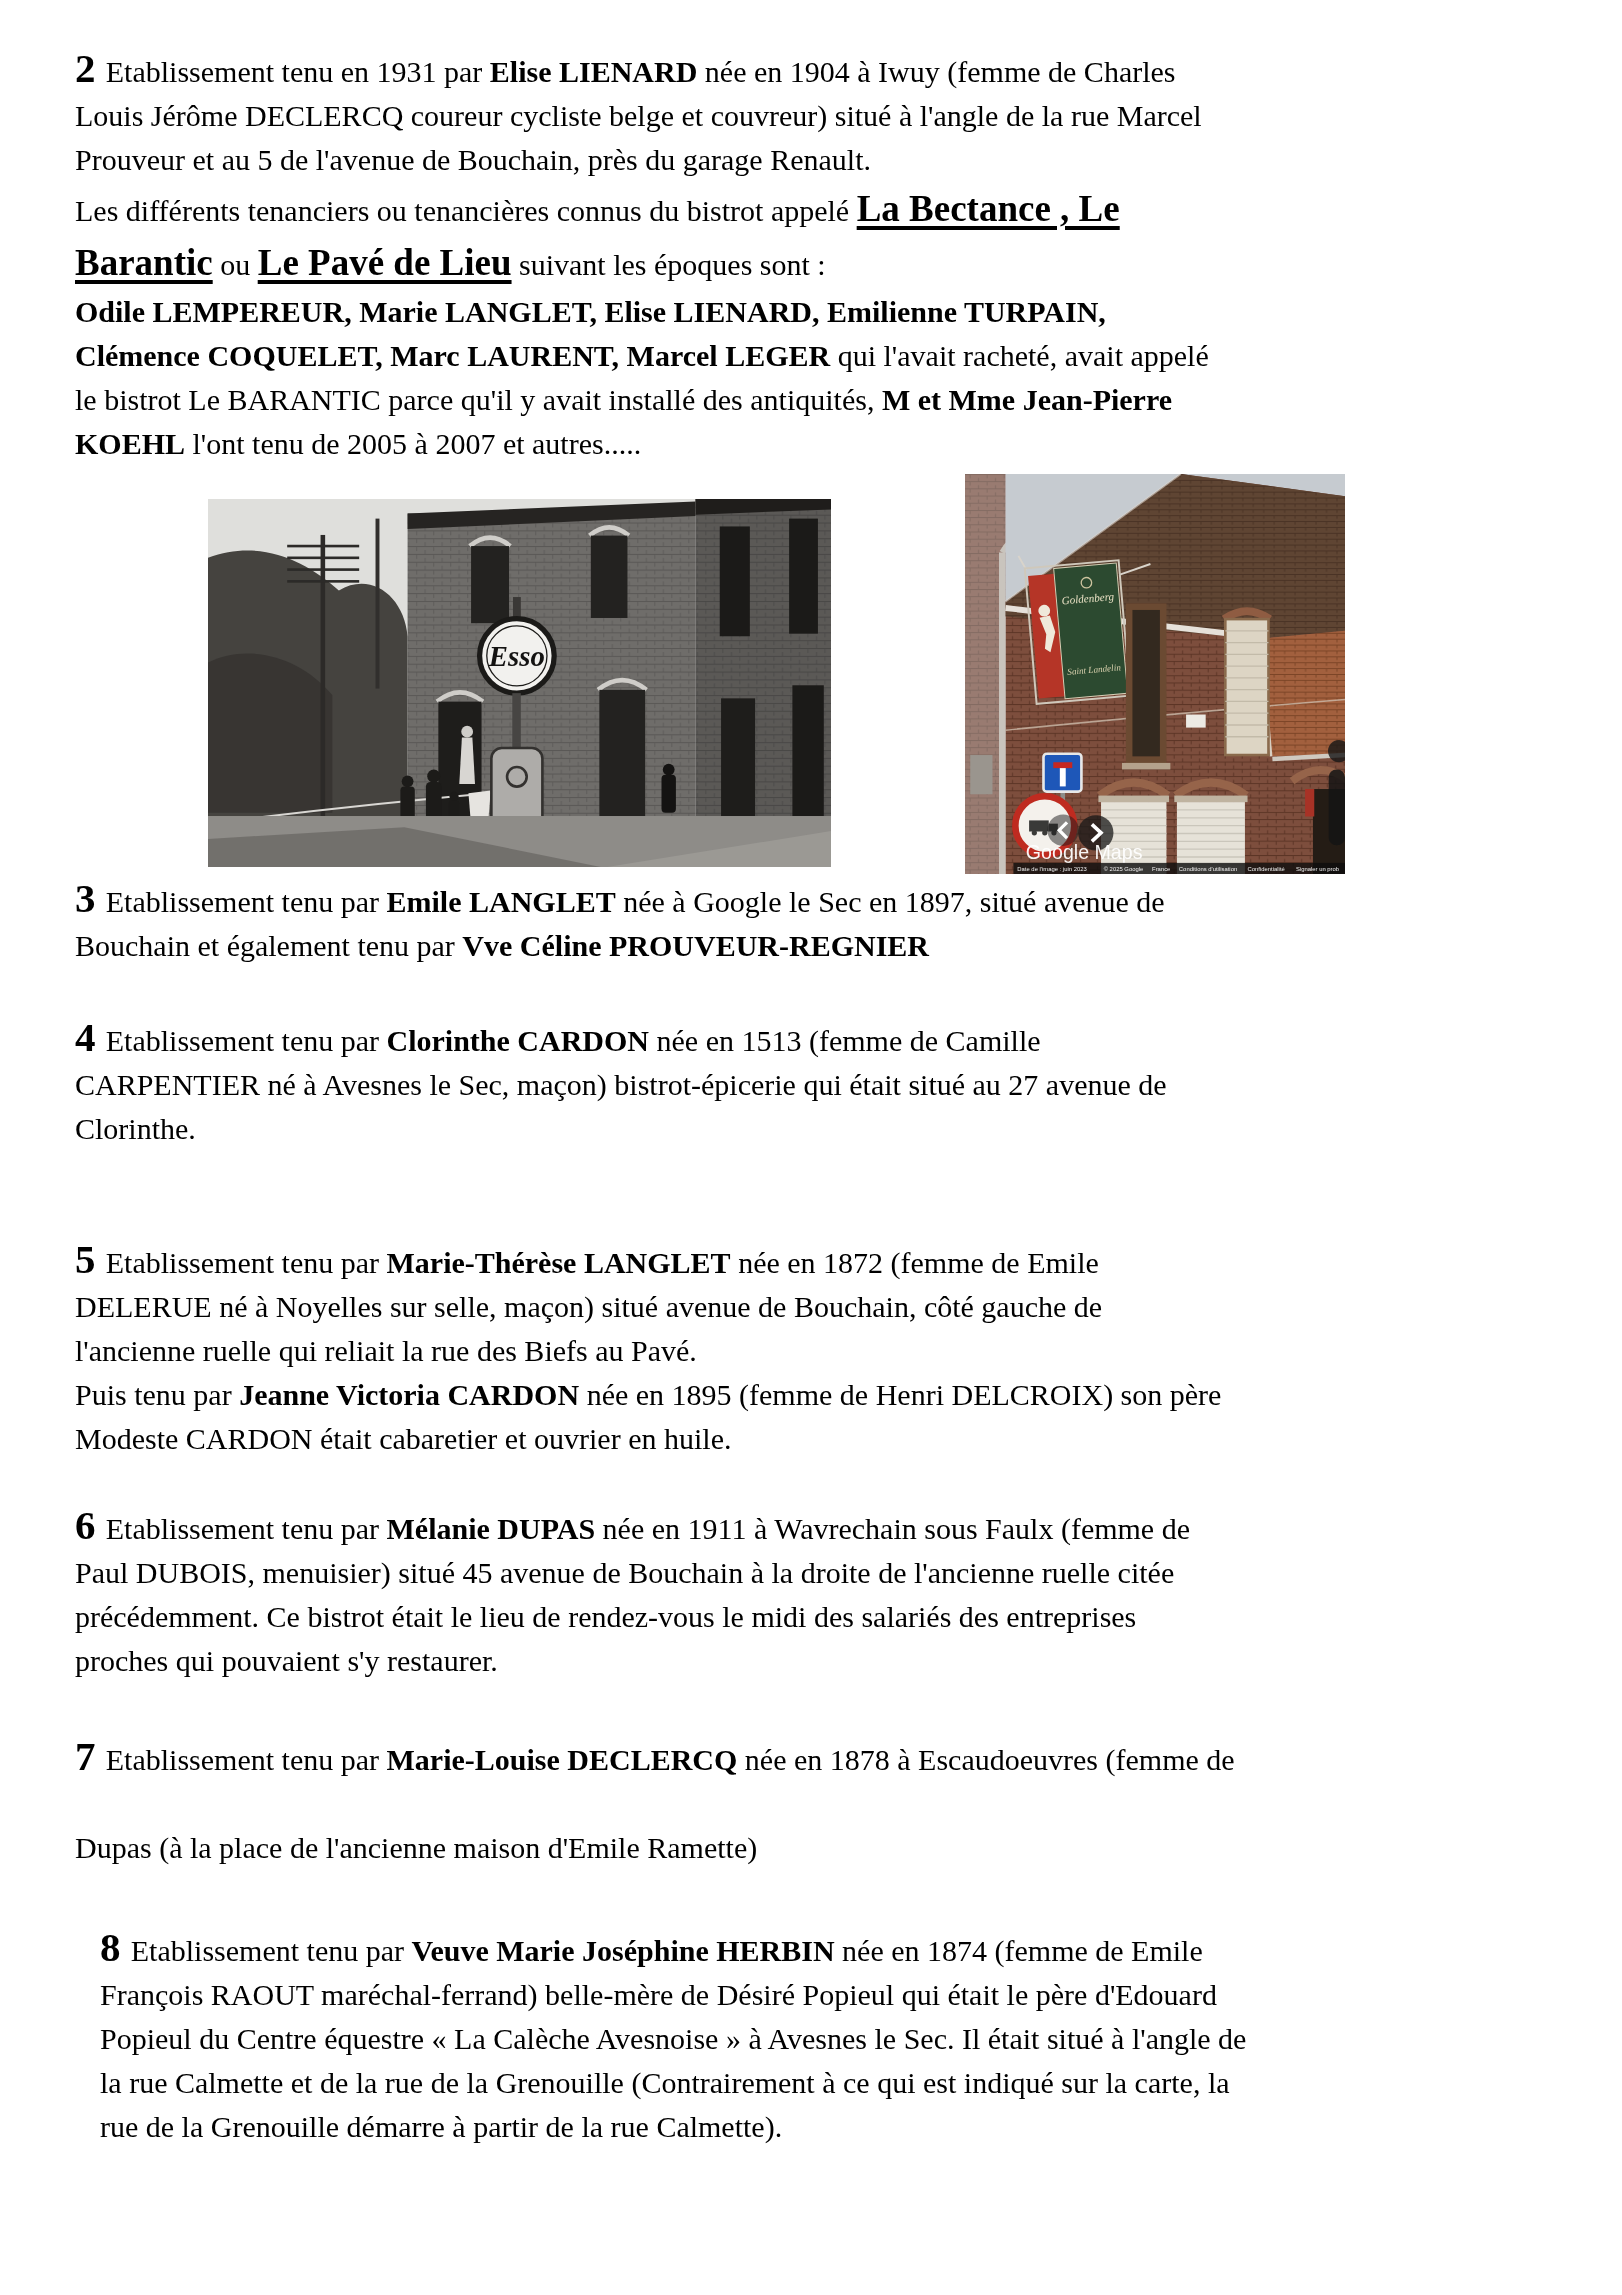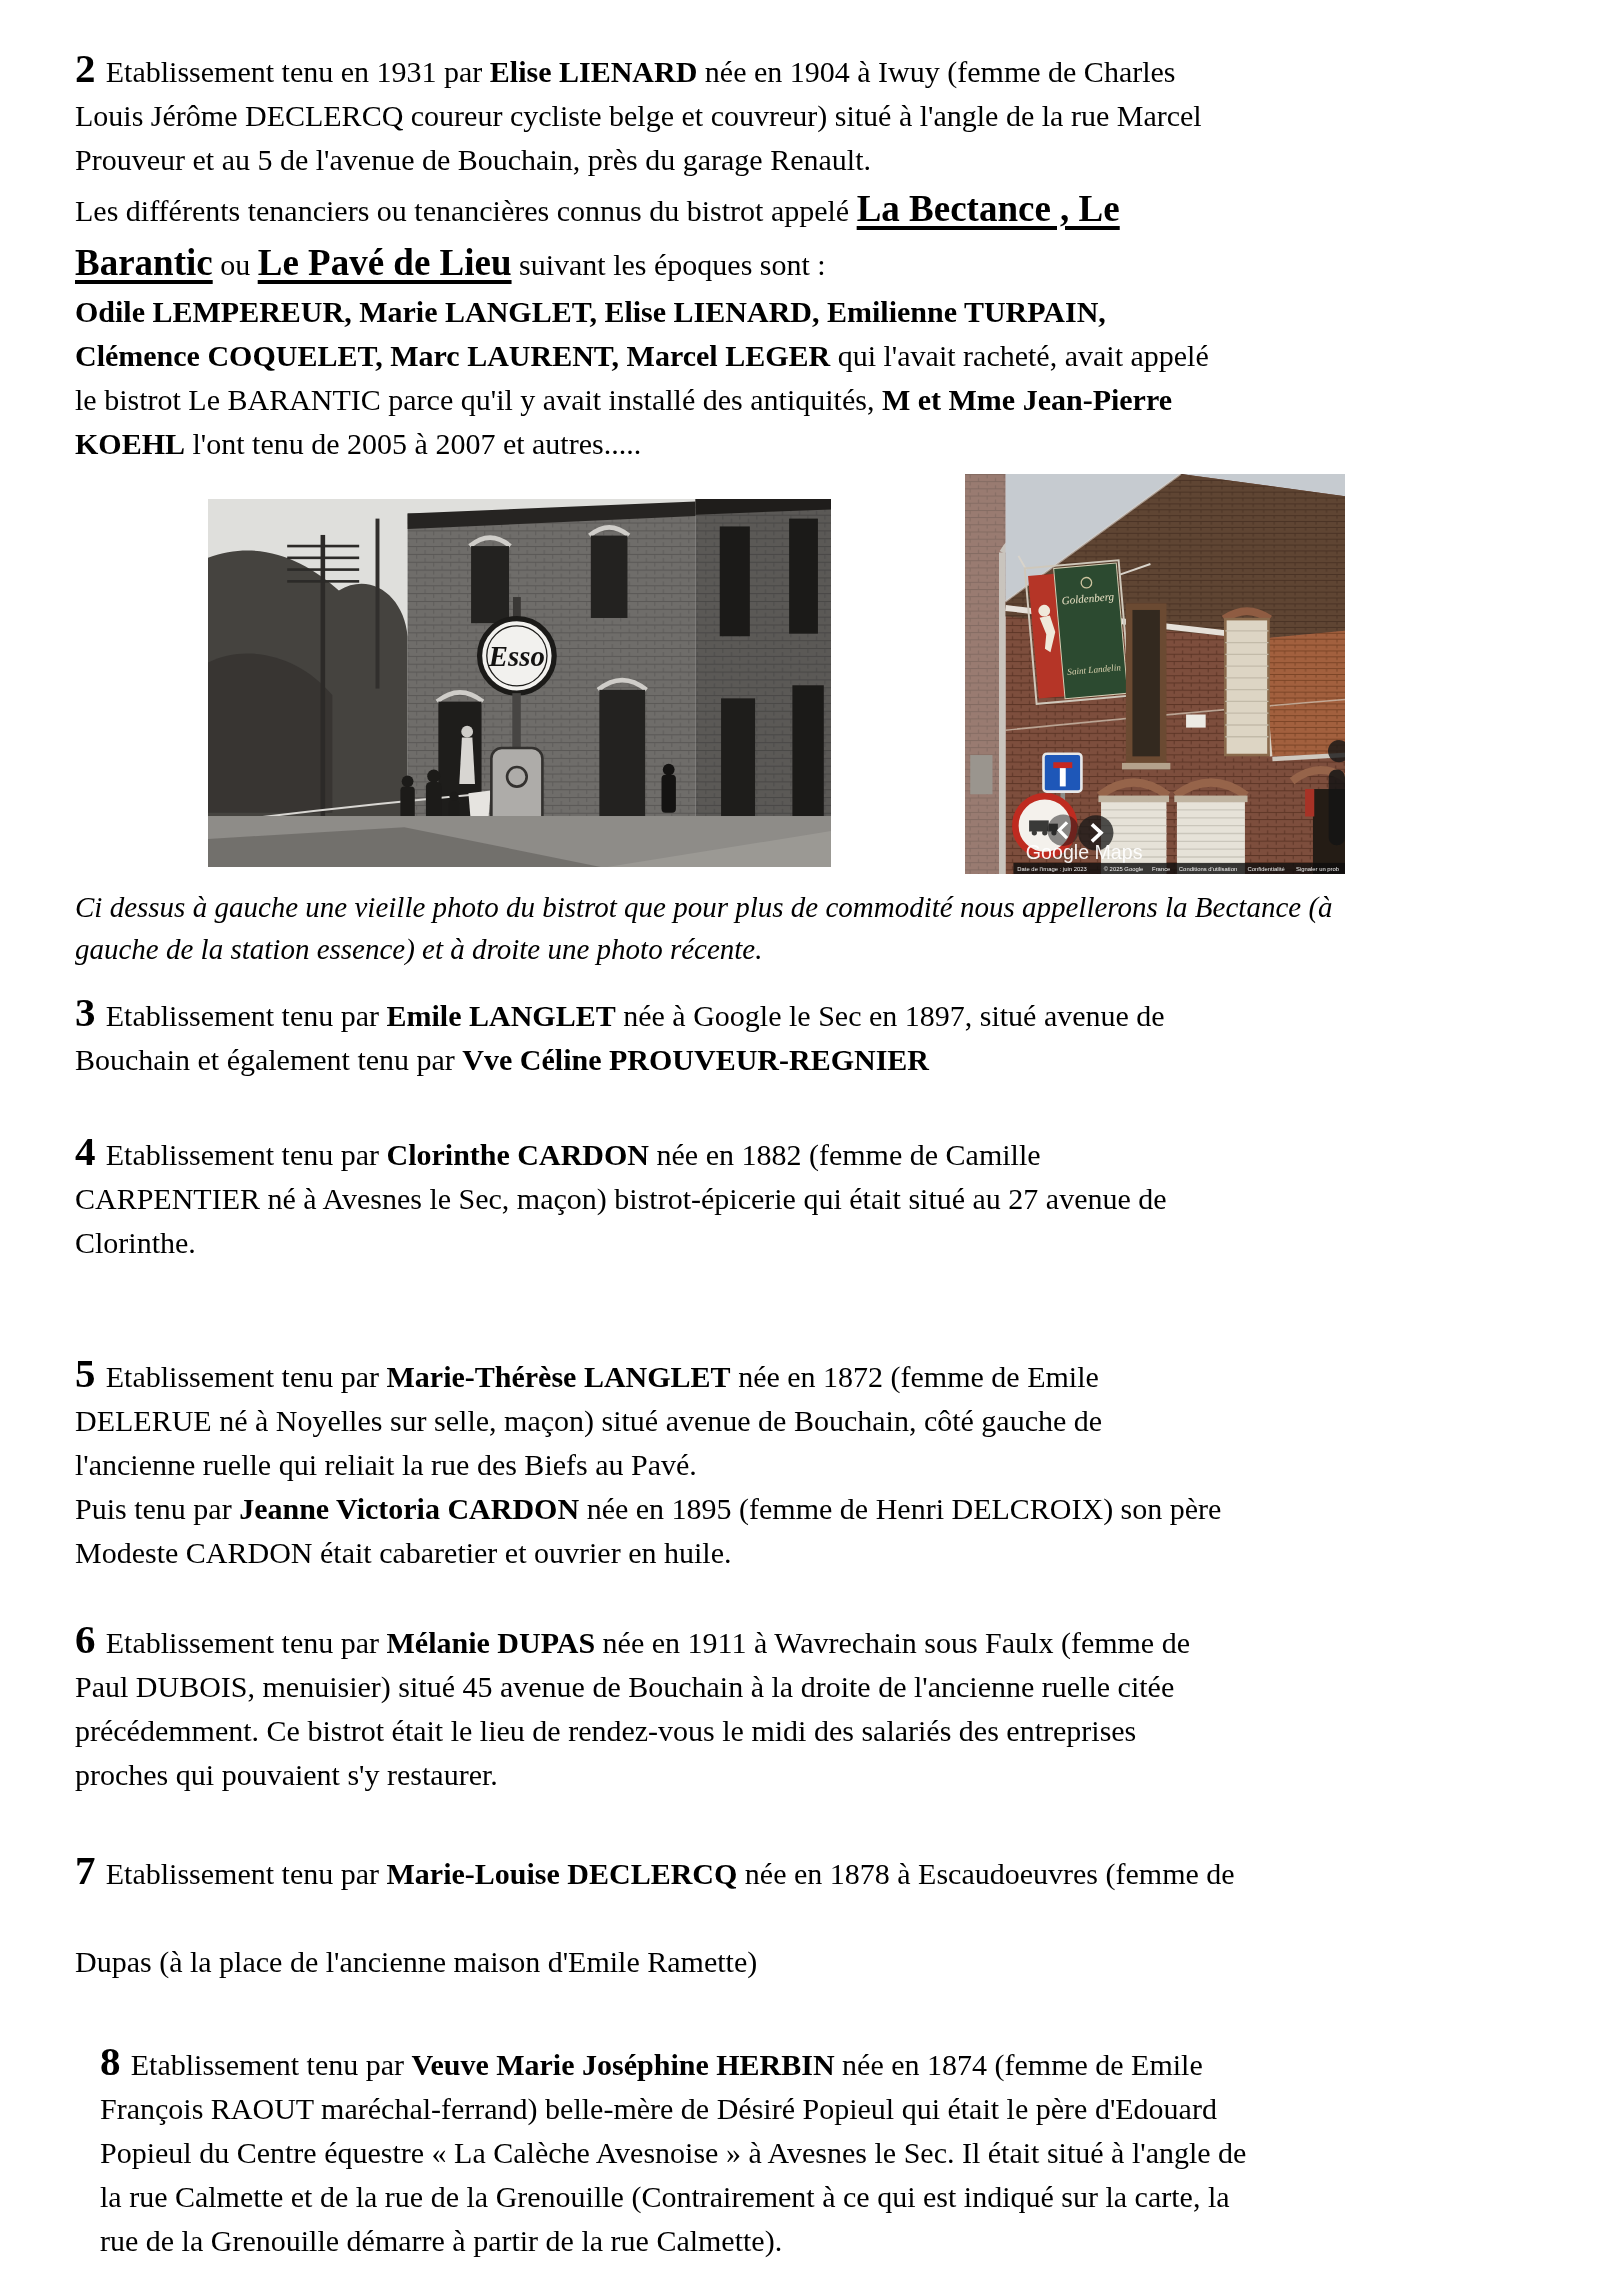--- a/index.html
+++ b/index.html
@@ -217,24 +217,22 @@
         <text x="80" y="607" font-family="Liberation Sans, sans-serif" font-size="9" fill="#f2f2f2">Date de l'image : juin 2023</text>
         <text x="212" y="607" font-family="Liberation Sans, sans-serif" font-size="9" fill="#f2f2f2">© 2025 Google</text>
         <text x="286" y="607" font-family="Liberation Sans, sans-serif" font-size="9" fill="#f2f2f2">France</text>
         <text x="327" y="607" font-family="Liberation Sans, sans-serif" font-size="9" fill="#f2f2f2">Conditions d'utilisation</text>
         <text x="432" y="607" font-family="Liberation Sans, sans-serif" font-size="9" fill="#f2f2f2">Confidentialité</text>
         <text x="506" y="607" font-family="Liberation Sans, sans-serif" font-size="9" fill="#f2f2f2">Signaler un prob</text>
       </g>
     </svg>
   </div>
 
-  <p class="caption">Ci dessus à gauche une vieille photo du bistrot que pour plus de commodité nous appellerons la Bectance (à
-gauche de la station essence) et à droite une photo récente.</p>
 
   <p class="para"><span class="num">3 </span><span>Etablissement tenu par </span><span class="b">Emile LANGLET</span><span> née à Google le Sec en 1897, situé avenue de</span><br><span>Bouchain et également tenu par </span><span class="b">Vve Céline PROUVEUR-REGNIER</span></p>
-  <p class="para mt-s4"><span class="num">4 </span><span>Etablissement tenu par </span><span class="b">Clorinthe CARDON</span><span> née en 1882 (femme de Camille</span><br><span>CARPENTIER né à Avesnes le Sec, maçon) bistrot-épicerie qui était situé au 27 avenue de</span><br><span>Clorinthe.</span></p>
+  <p class="para mt-s4"><span class="num">4 </span><span>Etablissement tenu par </span><span class="b">Clorinthe CARDON</span><span> née en 1513 (femme de Camille</span><br><span>CARPENTIER né à Avesnes le Sec, maçon) bistrot-épicerie qui était situé au 27 avenue de</span><br><span>Clorinthe.</span></p>
   <p class="para mt-s5"><span class="num">5 </span><span>Etablissement tenu par </span><span class="b">Marie-Thérèse LANGLET</span><span> née en 1872 (femme de Emile</span><br><span>DELERUE né à Noyelles sur selle, maçon) situé avenue de Bouchain, côté gauche de</span><br><span>l'ancienne ruelle qui reliait la rue des Biefs au Pavé.</span><br><span>Puis tenu par </span><span class="b">Jeanne Victoria CARDON</span><span> née en 1895 (femme de Henri DELCROIX) son père</span><br><span>Modeste CARDON était cabaretier et ouvrier en huile.</span></p>
   <p class="para mt-s6"><span class="num">6 </span><span>Etablissement tenu par </span><span class="b">Mélanie DUPAS</span><span> née en 1911 à Wavrechain sous Faulx (femme de</span><br><span>Paul DUBOIS, menuisier) situé 45 avenue de Bouchain à la droite de l'ancienne ruelle citée</span><br><span>précédemment. Ce bistrot était le lieu de rendez-vous le midi des salariés des entreprises</span><br><span>proches qui pouvaient s'y restaurer.</span></p>
   <p class="para mt-s7"><span class="num">7 </span><span>Etablissement tenu par </span><span class="b">Marie-Louise DECLERCQ</span><span> née en 1878 à Escaudoeuvres (femme de</span><br><br><span>Dupas (à la place de l'ancienne maison d'Emile Ramette)</span></p>
   <p class="para mt-s8"><span class="num">8 </span><span>Etablissement tenu par </span><span class="b">Veuve Marie Joséphine HERBIN</span><span> née en 1874 (femme de Emile</span><br><span>François RAOUT maréchal-ferrand) belle-mère de Désiré Popieul qui était le père d'Edouard</span><br><span>Popieul du Centre équestre « La Calèche Avesnoise » à Avesnes le Sec. Il était situé à l'angle de</span><br><span>la rue Calmette et de la rue de la Grenouille (Contrairement à ce qui est indiqué sur la carte, la</span><br><span>rue de la Grenouille démarre à partir de la rue Calmette).</span></p>
 
 </div>
 
 
 </body></html>

